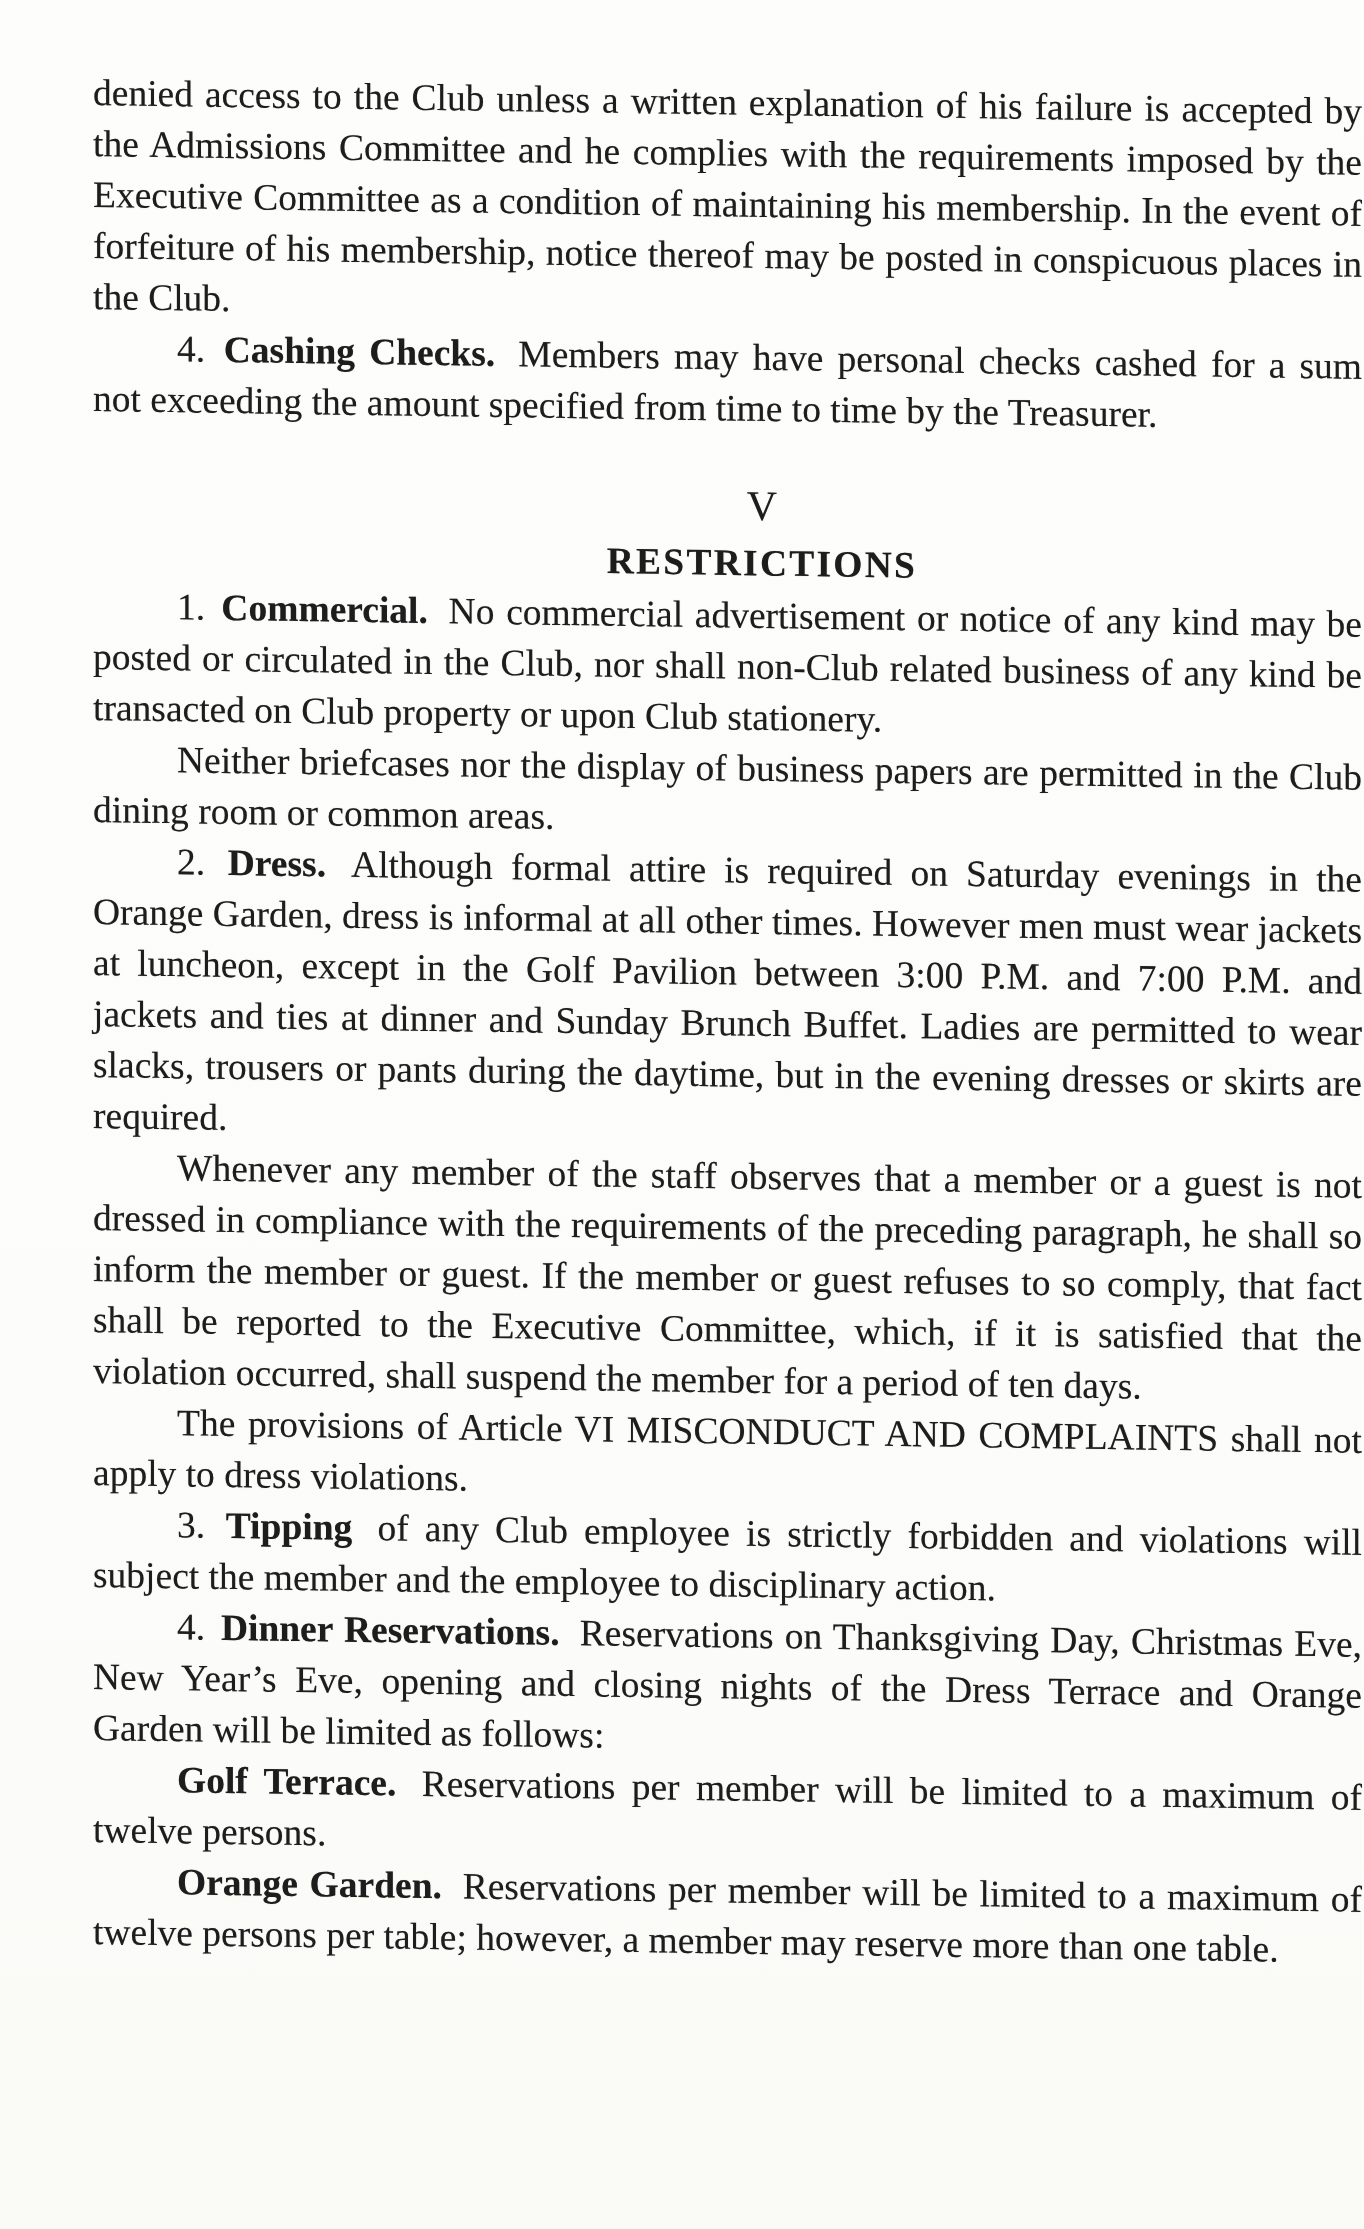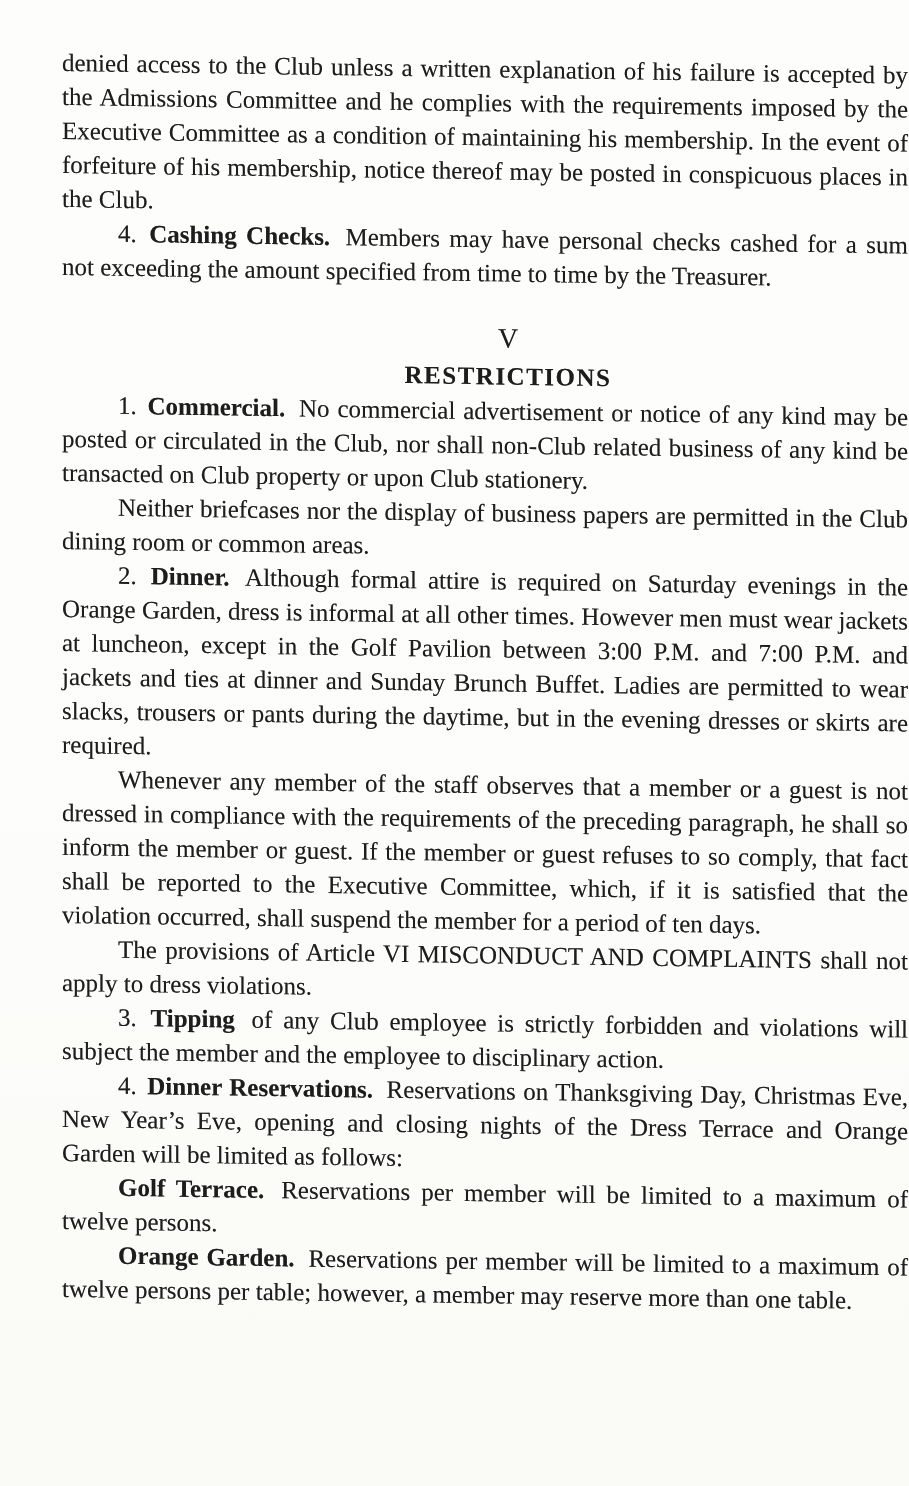--- a/index.html
+++ b/index.html
@@ -93,21 +93,21 @@
       <span class="lead">Commercial.</span>
       <span>No commercial advertisement or notice of any kind may be posted or circulated in the Club, nor shall non-Club related business of any kind be transacted on Club property or upon Club stationery.</span>
     </p>
 
     <p class="para indent">
       <span>Neither briefcases nor the display of business papers are permitted in the Club dining room or common areas.</span>
     </p>
 
     <p class="para indent">
       <span class="num">2.</span>
-      <span class="lead">Dinner.</span>
+      <span class="lead">Dress.</span>
       <span>Although formal attire is required on Saturday evenings in the Orange Garden, dress is informal at all other times.  However men must wear jackets at luncheon, except in the Golf Pavilion between 3:00 P.M. and 7:00 P.M. and jackets and ties at dinner and Sunday Brunch Buffet.  Ladies are permitted to wear slacks, trousers or pants during the daytime, but in the evening dresses or skirts are required.</span>
     </p>
 
     <p class="para indent">
       <span>Whenever any member of the staff observes that a member or a guest is not dressed in compliance with the requirements of the preceding paragraph, he shall so inform the member or guest.  If the member or guest refuses to so comply, that fact shall be reported to the Executive Committee, which, if it is satisfied that the violation occurred, shall suspend the member for a period of ten days.</span>
     </p>
 
     <p class="para indent">
       <span>The provisions of Article VI MISCONDUCT AND COMPLAINTS shall not apply to dress violations.</span>
     </p>

